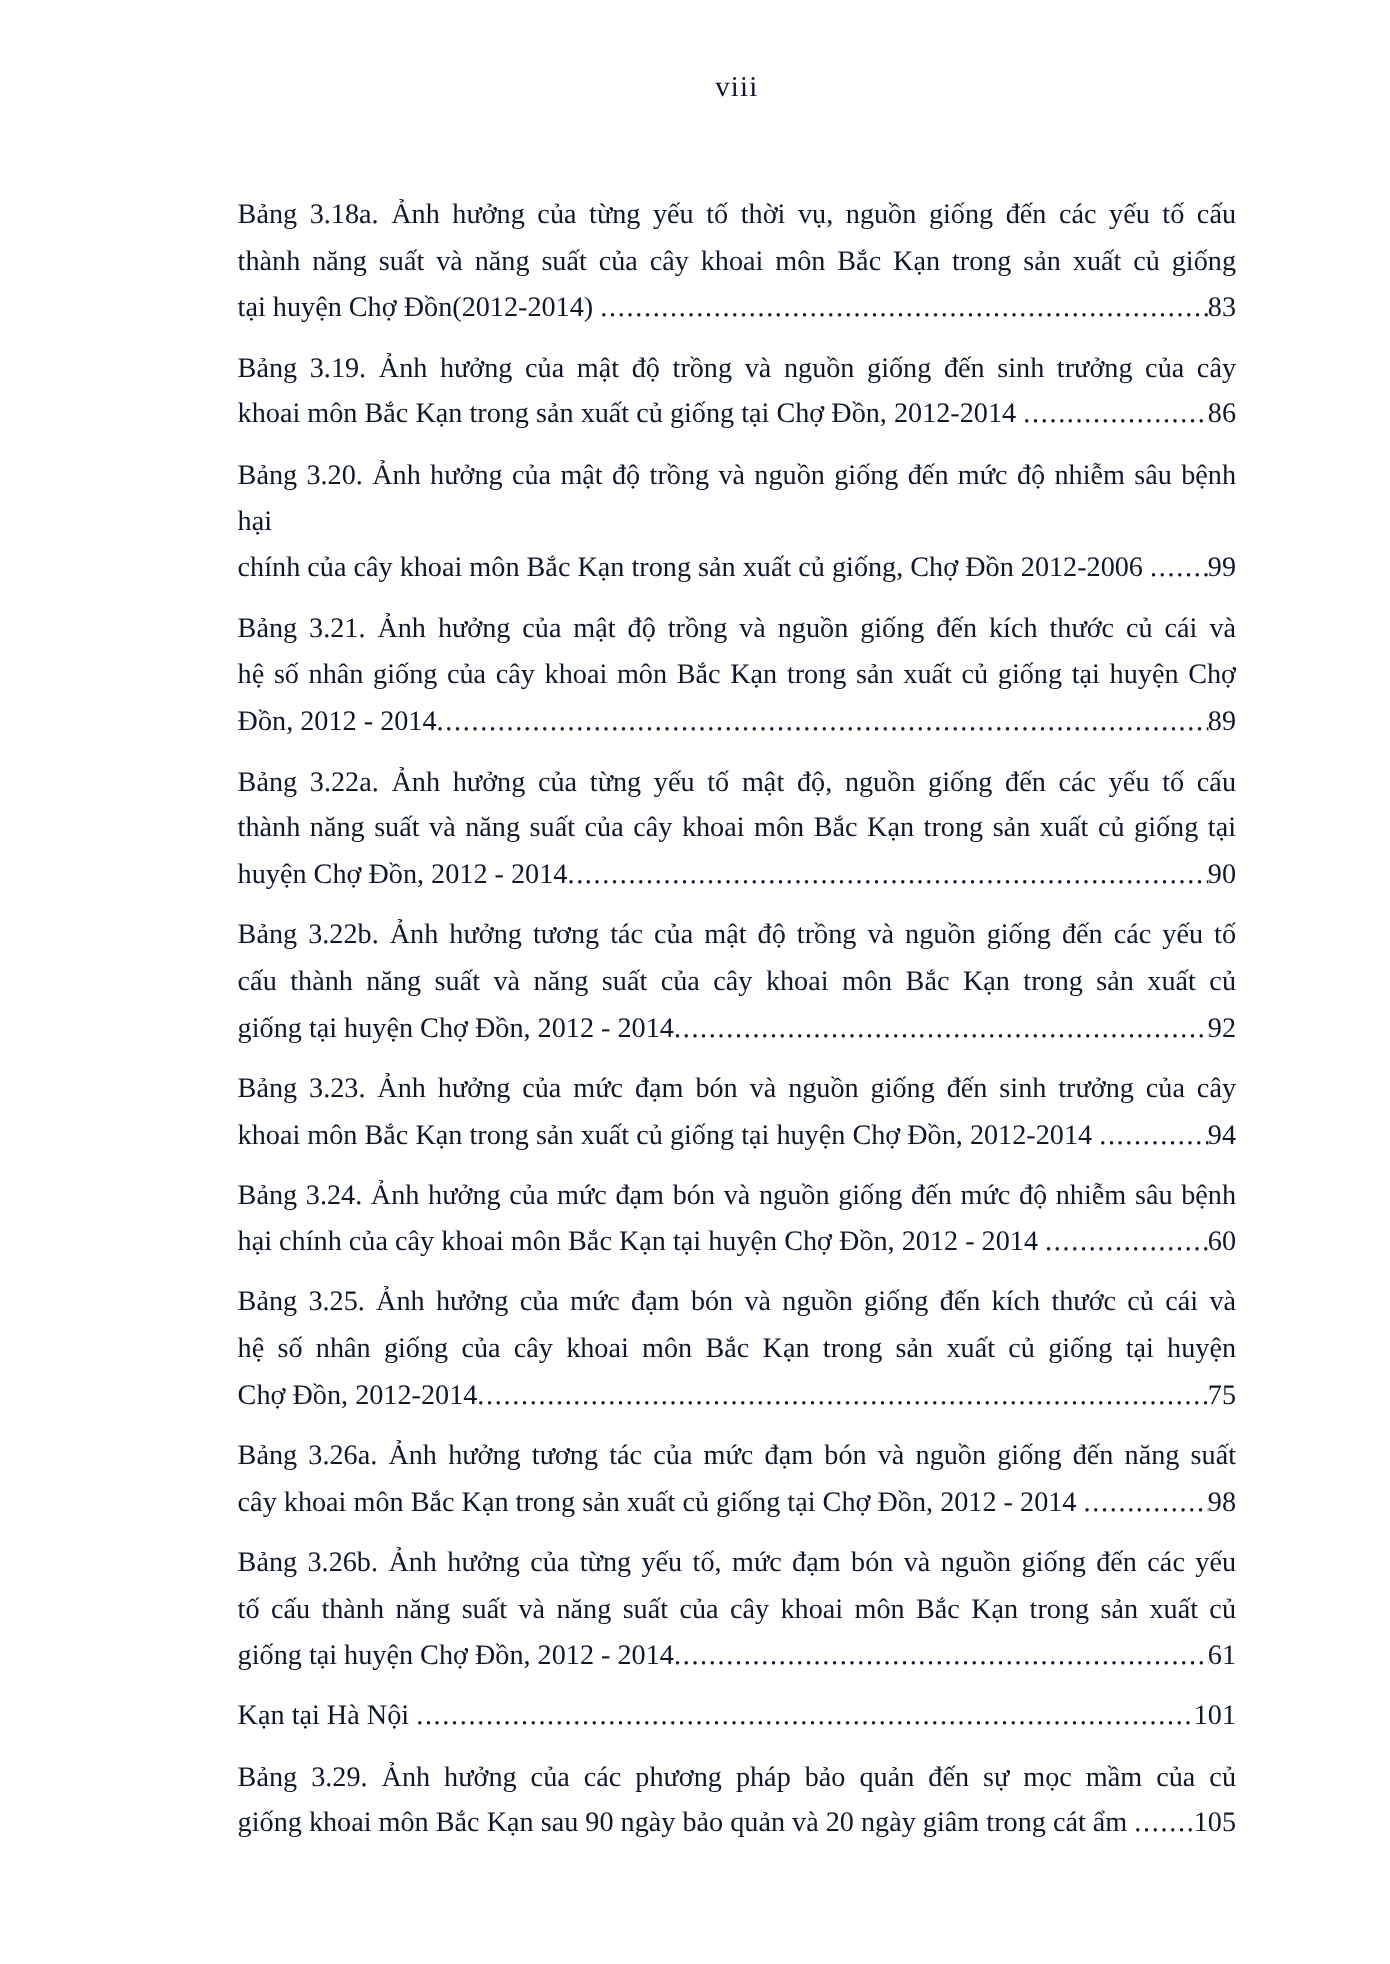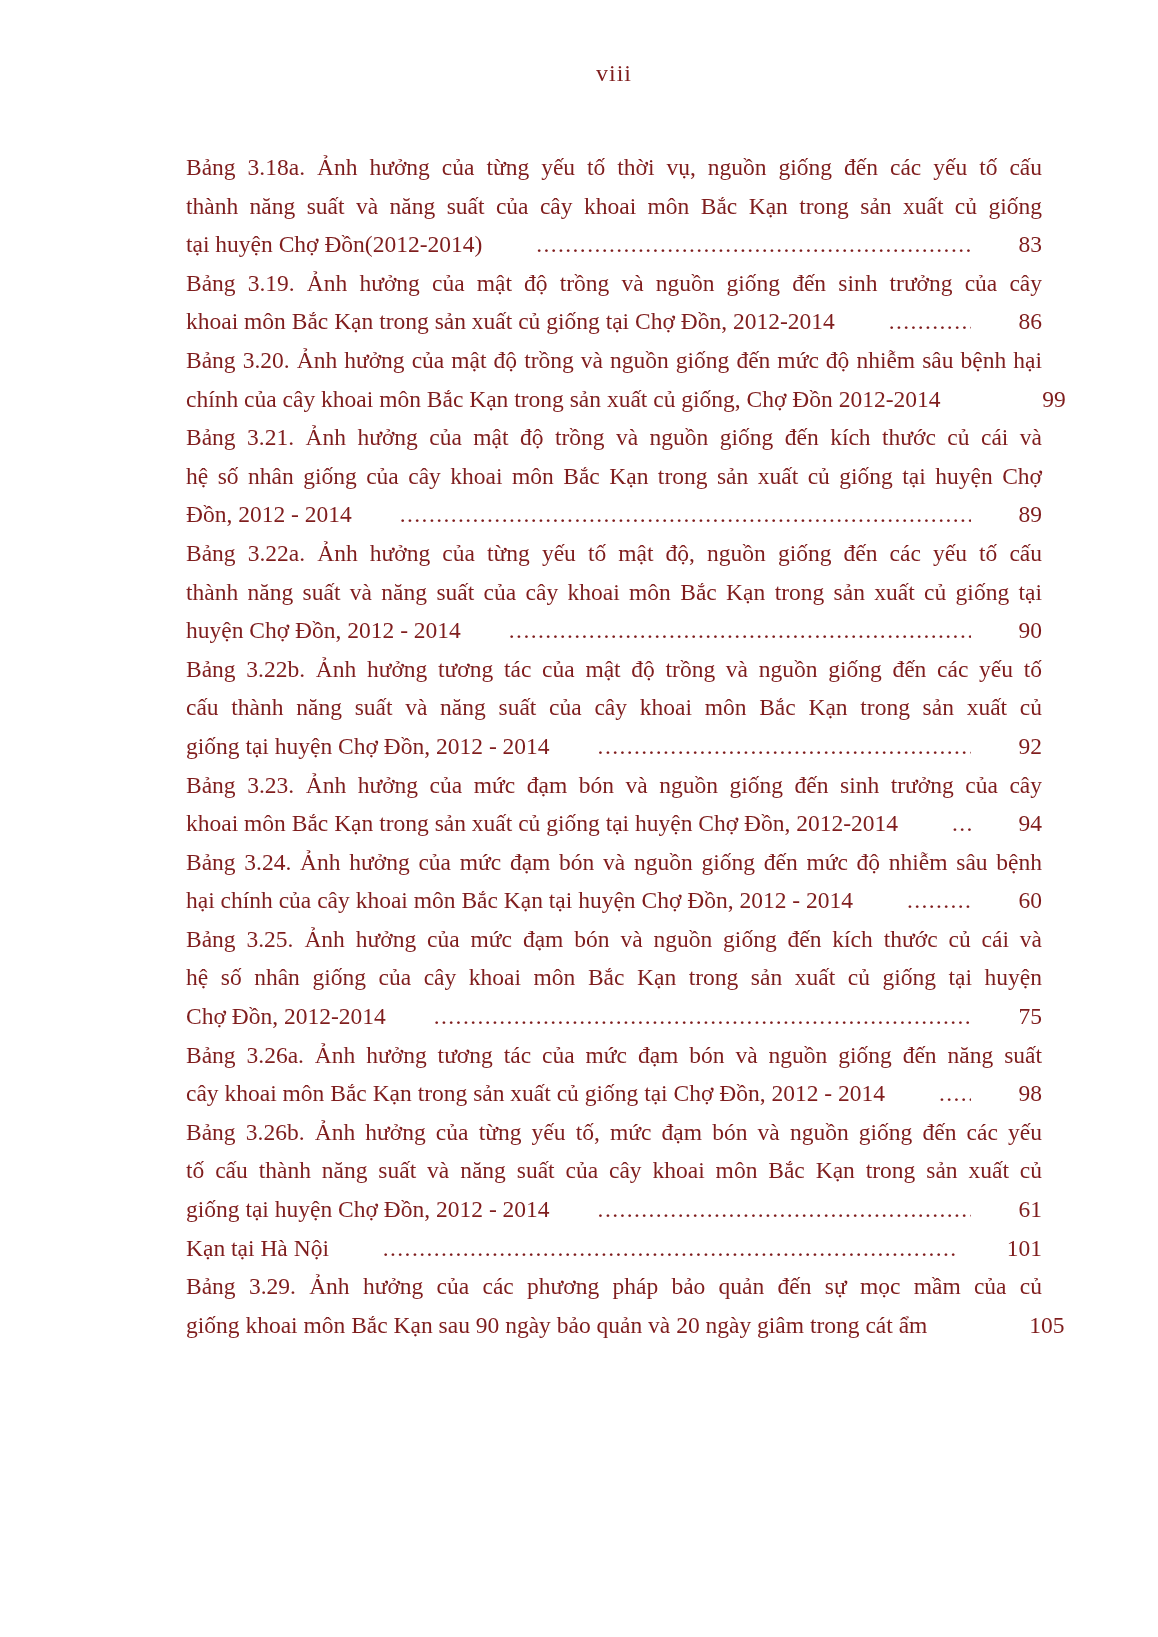--- a/index.html
+++ b/index.html
@@ -5,47 +5,46 @@
   html, body {
     margin: 0; padding: 0;
     width: 1158px; height: 1637px;
     background: #ffffff;
     overflow: hidden;
   }
   .page {
     position: relative;
     width: 1158px; height: 1637px;
     background: #ffffff;
-    color: #7f1d1d;
+    color: #0f172a;
     font-family: "Liberation Serif", "DejaVu Serif", serif;
   }
   .page-number {
     position: absolute;
     top: 60px; left: 186px; width: 856px;
     text-align: center;
     font-size: 24px;
     letter-spacing: 1px;
   }
   .toc {
     position: absolute;
     top: 148px; left: 186px; width: 856px;
     font-size: 23.5px;
     line-height: 38.6px;
   }
-  .entry { margin: 0; }
+  .entry { margin: 12px; }
   .line {
     text-align: justify;
     text-align-last: justify;
     white-space: normal;
   }
   .lastline {
     display: flex;
     align-items: baseline;
     width: 100%;
-    gap: 48px;
   }
   .tail { white-space: pre; flex: 0 0 auto; }
   .leader {
     flex: 1 1 auto;
     min-width: 0;
     overflow: hidden;
     white-space: nowrap;
     letter-spacing: 1.4px;
   }
   .leader::after {
@@ -80,21 +79,21 @@
       <span class="leader"></span>
       <span class="pref">86</span>
     </div>
   </div>
 
   <div class="entry">
     <div class="lines">
           <div class="line">Bảng 3.20. Ảnh hưởng của mật độ trồng và nguồn giống đến mức độ nhiễm sâu bệnh hại</div>
         </div>
     <div class="lastline">
-      <span class="tail">chính của cây khoai môn Bắc Kạn trong sản xuất củ giống, Chợ Đồn 2012-2014 </span>
+      <span class="tail">chính của cây khoai môn Bắc Kạn trong sản xuất củ giống, Chợ Đồn 2012-2006 </span>
       <span class="leader"></span>
       <span class="pref">99</span>
     </div>
   </div>
 
   <div class="entry">
     <div class="lines">
           <div class="line">Bảng 3.21. Ảnh hưởng của mật độ trồng và nguồn giống đến kích thước củ cái và</div>
           <div class="line">hệ số nhân giống của cây khoai môn Bắc Kạn trong sản xuất củ giống tại huyện Chợ</div>
         </div>

